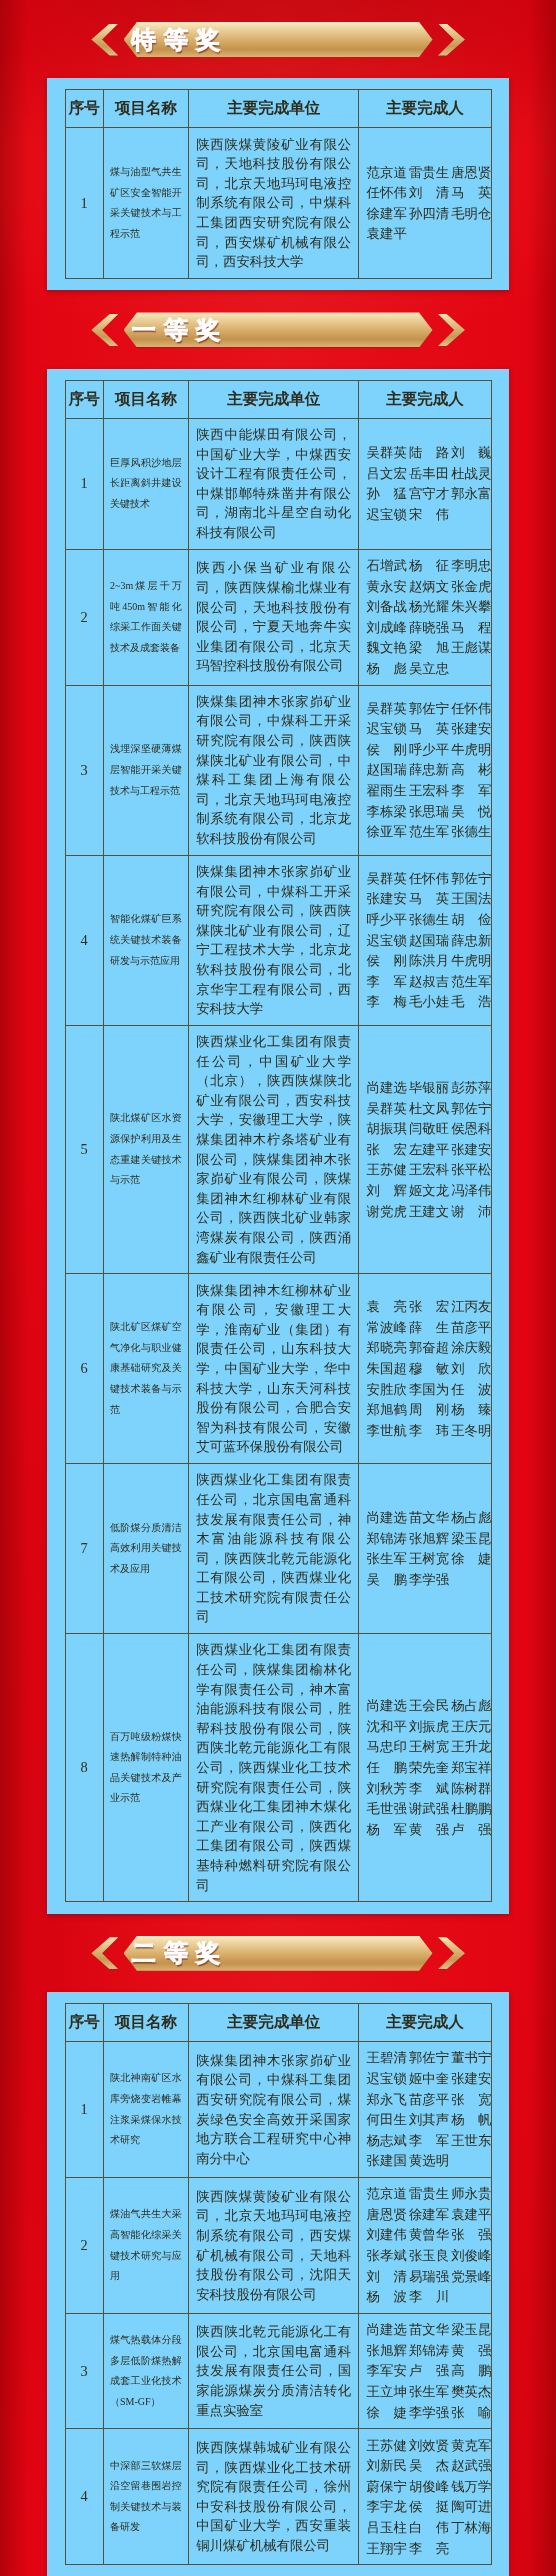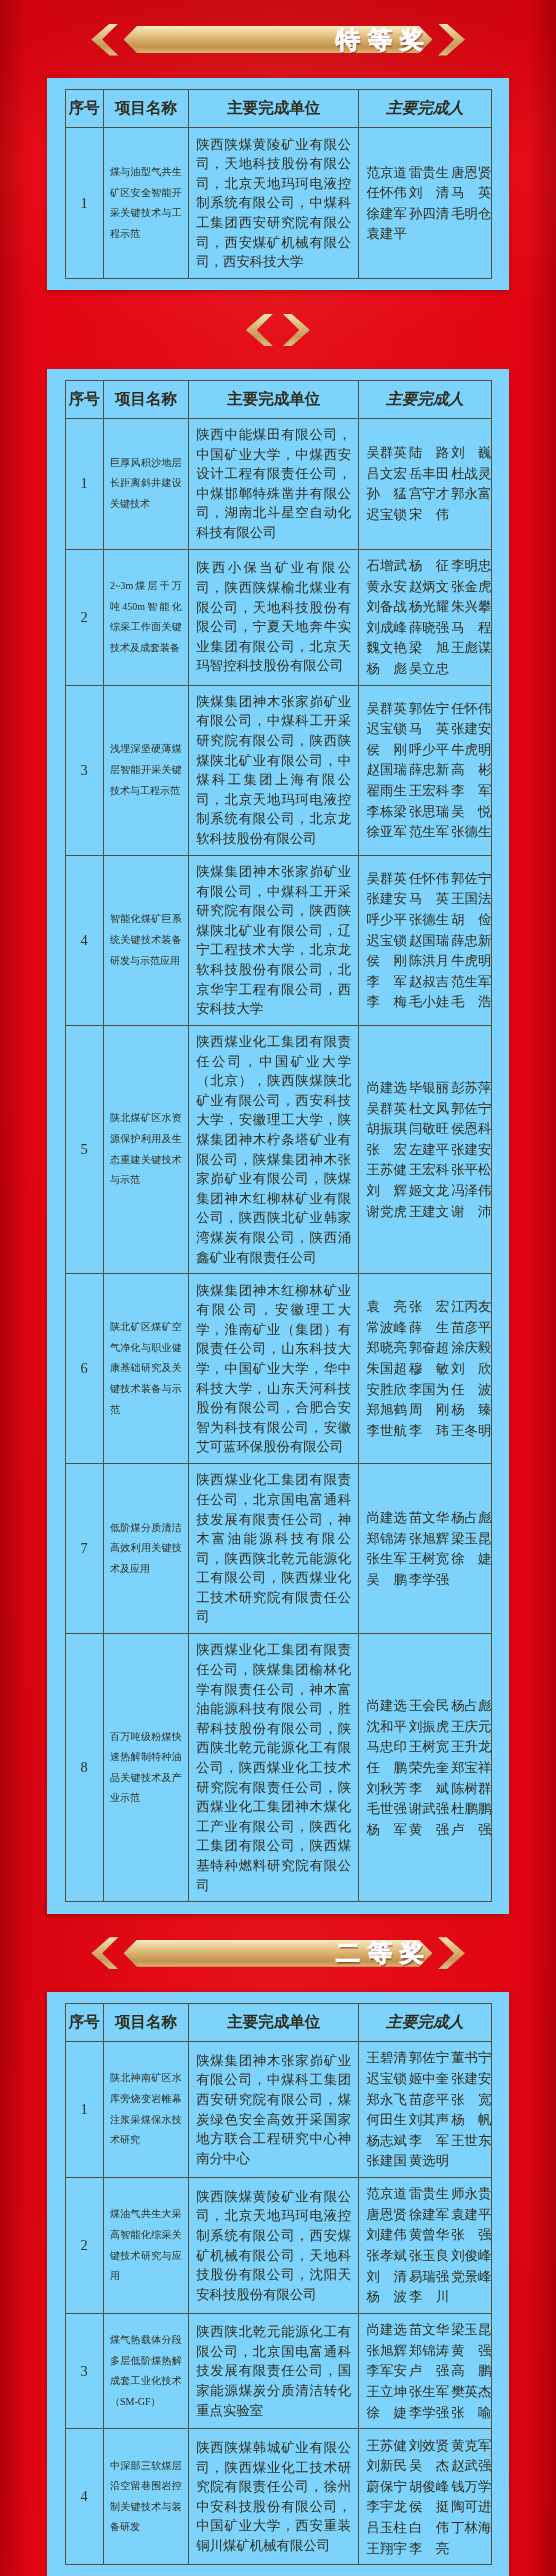--- a/index.html
+++ b/index.html
@@ -18,38 +18,38 @@
   .award-section{margin-top:6.2px;}
   
   .banner{display:flex; align-items:center; justify-content:center; margin:21.6px auto 20.6px auto; height:36px;}
   .chev{width:27px; height:32px; flex:0 0 auto;
     background:linear-gradient(180deg,#f6e5b6 0%,#dfbd80 35%,#c69a55 70%,#e0c288 100%);
     clip-path:polygon(100% 0, 68% 0, 0 50%, 68% 100%, 100% 100%, 40% 50%);
     filter:drop-shadow(1.5px 2.1px 1px rgba(110,0,0,.45));
   }
   .chev-l{margin-right:5.2px;}
   .chev-r{margin-left:5.2px; transform:scaleX(-1);}
-  .ribbon{width:309px; height:27px; display:flex; align-items:center; justify-content:flex-end;
+  .ribbon{width:309px; height:35px; display:flex; align-items:center; justify-content:flex-start;
     background:linear-gradient(180deg,#f8ecc4 0%,#ecd09a 22%,#d5ab66 55%,#c3924e 78%,#dab572 100%);
     clip-path:polygon(13.4px 0, calc(100% - 13.4px) 0, 100% 50%, calc(100% - 13.4px) 100%, 13.4px 100%, 0 50%);
     filter:drop-shadow(0 3.1px 2.1px rgba(110,0,0,.5));
   }
   .banner-title{
     font-family:"Liberation Sans","DejaVu Sans",sans-serif;
     font-size:24px; font-weight:bold; color:#e50011;
     letter-spacing:8.2px; padding-left:8.2px; line-height:1;
     -webkit-text-stroke:1px #ffffff;
     text-shadow:1px 1.5px 1px rgba(110,0,0,.55);
   }
   
   .panel{margin:0 47px; background:#7dd3fc; padding:11.3px 17.5px; box-shadow:0 2.1px 5.2px rgba(90,0,0,.35);}
   table.awards-table{width:100%; border-collapse:collapse; table-layout:fixed; color:#2f2c1c;}
   .awards-table th,.awards-table td{border:1px solid #55503a; vertical-align:middle; box-sizing:border-box;}
   .awards-table th{height:38px; font-size:15.5px; font-weight:bold; text-align:center; padding:3.1px;}
-  .col-no{width:9%;} .col-project{width:20%;margin-left:19px;} .col-units{width:40%;} .col-persons{width:31%;font-style:italic;}
+  .col-no{width:9%;} .col-project{width:20%;margin-left:19px;} .col-units{width:40%;} .col-persons{width:31%;}
   .cell-no{text-align:center; font-size:14.4px; padding:4.1px 2.1px;}
   .cell-project{font-size:10px; line-height:20.6px; padding:6.2px 6.2px; text-align:justify; text-justify:inter-character;}
   .cell-units{font-size:13.4px; line-height:19.6px; padding:6.2px 7.2px; text-align:justify; text-justify:inter-character;margin-left:40px;}
   .cell-persons{padding:6.2px 4.1px 6.2px 7.2px;font-family:Liberation Serif, serif;}
   .persons-grid{display:grid; grid-template-columns:repeat(3,1fr); column-gap:2.1px; row-gap:1px;}
   .person-name{font-size:13.4px; line-height:19.6px; white-space:nowrap;}
 </style>
 </head>
 <body>
 
@@ -93,20 +93,23 @@
     </td>
   </tr>
 </tbody>
       </table>
     </div>
   </section>
 
   <section class="award-section">
     <div class="banner">
       <span class="chev chev-l"></span>
+      <div class="ribbon">
+        <span class="banner-title">一等奖</span>
+      </div>
       <span class="chev chev-r"></span>
     </div>
     <div class="panel">
       <table class="awards-table">
         <thead>
           <tr>
             <th class="col-no">序号</th>
             <th class="col-project">项目名称</th>
             <th class="col-units">主要完成单位</th>
             <th class="col-persons">主要完成人</th>

